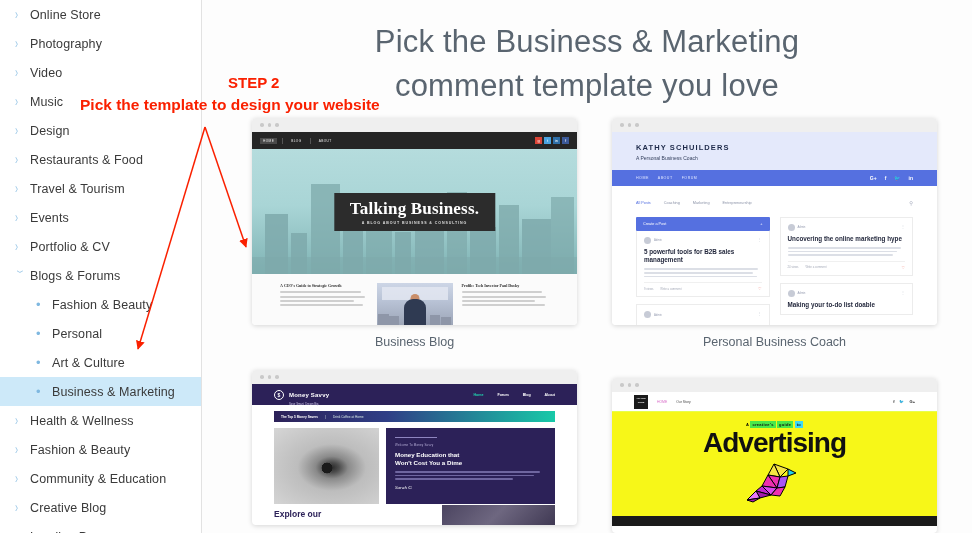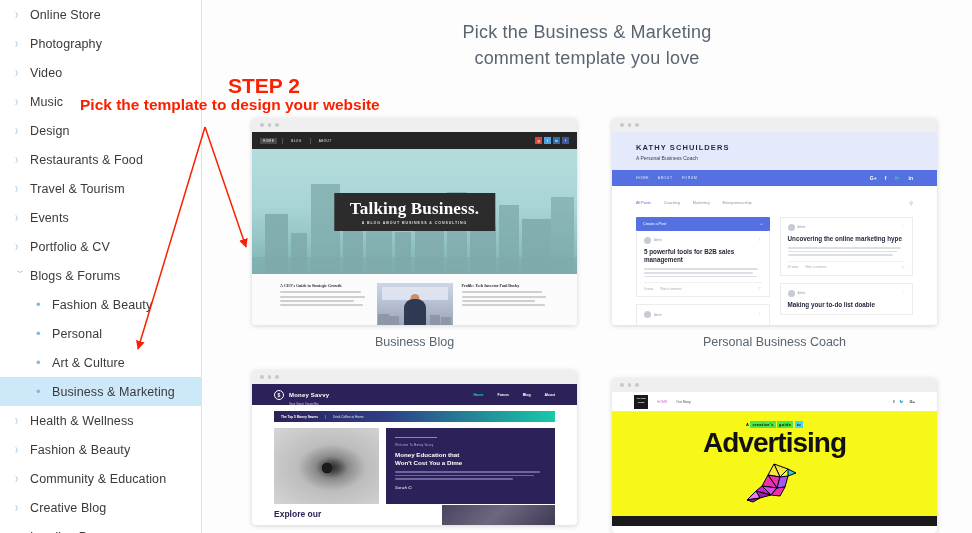--- a/index.html
+++ b/index.html
@@ -49,21 +49,21 @@
   
   #main {
     position: absolute; left: 202px; top: 0;
     width: 770px; height: 533px;
     background: #fdfdfd;
   }
   #page-title {
     position: absolute; left: 0; top: 20px;
     width: 770px;
     text-align: center;
-    font-size: 18px;
+    font-size: 31px;
     font-weight: 300;
     line-height: 1.42;
     color: #5a6570;
     letter-spacing: 0.2px;
   }
 
   
   .card { position: absolute; width: 325px; }
   .card.c1 { left: 50px;  top: 118px; }
   .card.c2 { left: 410px; top: 118px; }
@@ -628,21 +628,21 @@
             <polygon points="12,31 16,38 3,40" fill="#e879f9" stroke="#000" stroke-width="1"></polygon>
             <polygon points="3,40 16,38 9,42" fill="#a21caf" stroke="#000" stroke-width="1"></polygon>
           </svg>
           <div class="t4-bar"></div>
         </div>
       </div>
     </div>
 
   </div>
 
-  <div style="position:absolute;left:228px;top:74px;font-size:21px;font-weight:700;color:#fa2000;">STEP 2</div>
+  <div style="position:absolute;left:228px;top:74px;font-size:15px;font-weight:700;color:#fa2000;">STEP 2</div>
   <div style="position:absolute;left:80px;top:96px;font-size:15.5px;font-weight:700;color:#fa2000;white-space:nowrap;">Pick the template to design your website</div>
 
   <svg style="position:absolute;left:0;top:0;width:972px;height:533px;pointer-events:none;">
     <defs>
       <marker id="ah" markerWidth="7" markerHeight="7" refX="5.4" refY="3" orient="auto">
         <path d="M0,0 L6,3 L0,6 z" fill="#fa2000"></path>
       </marker>
     </defs>
     <path d="M205,127 L246,247" stroke="#fa2000" stroke-width="1.5" fill="none" marker-end="url(#ah)"></path>
     <path d="M205,127 L138,349" stroke="#fa2000" stroke-width="1.5" fill="none" marker-end="url(#ah)"></path>

